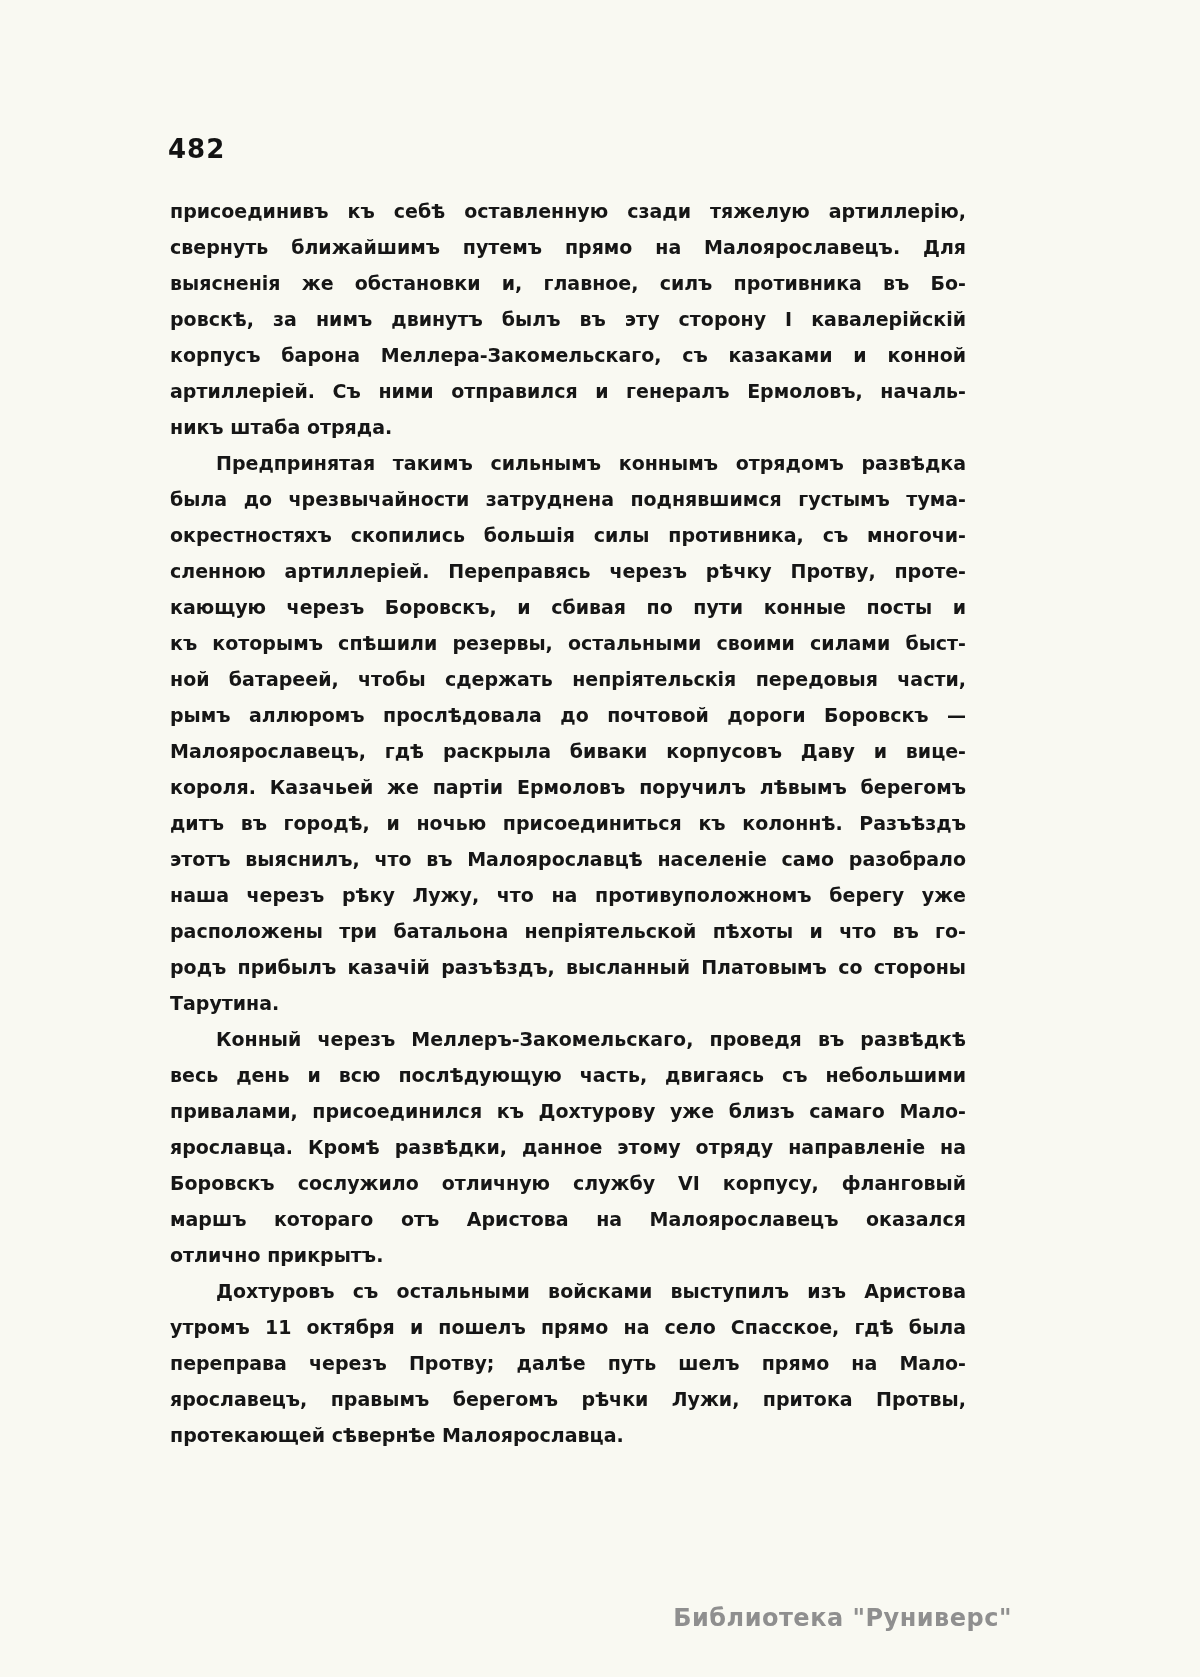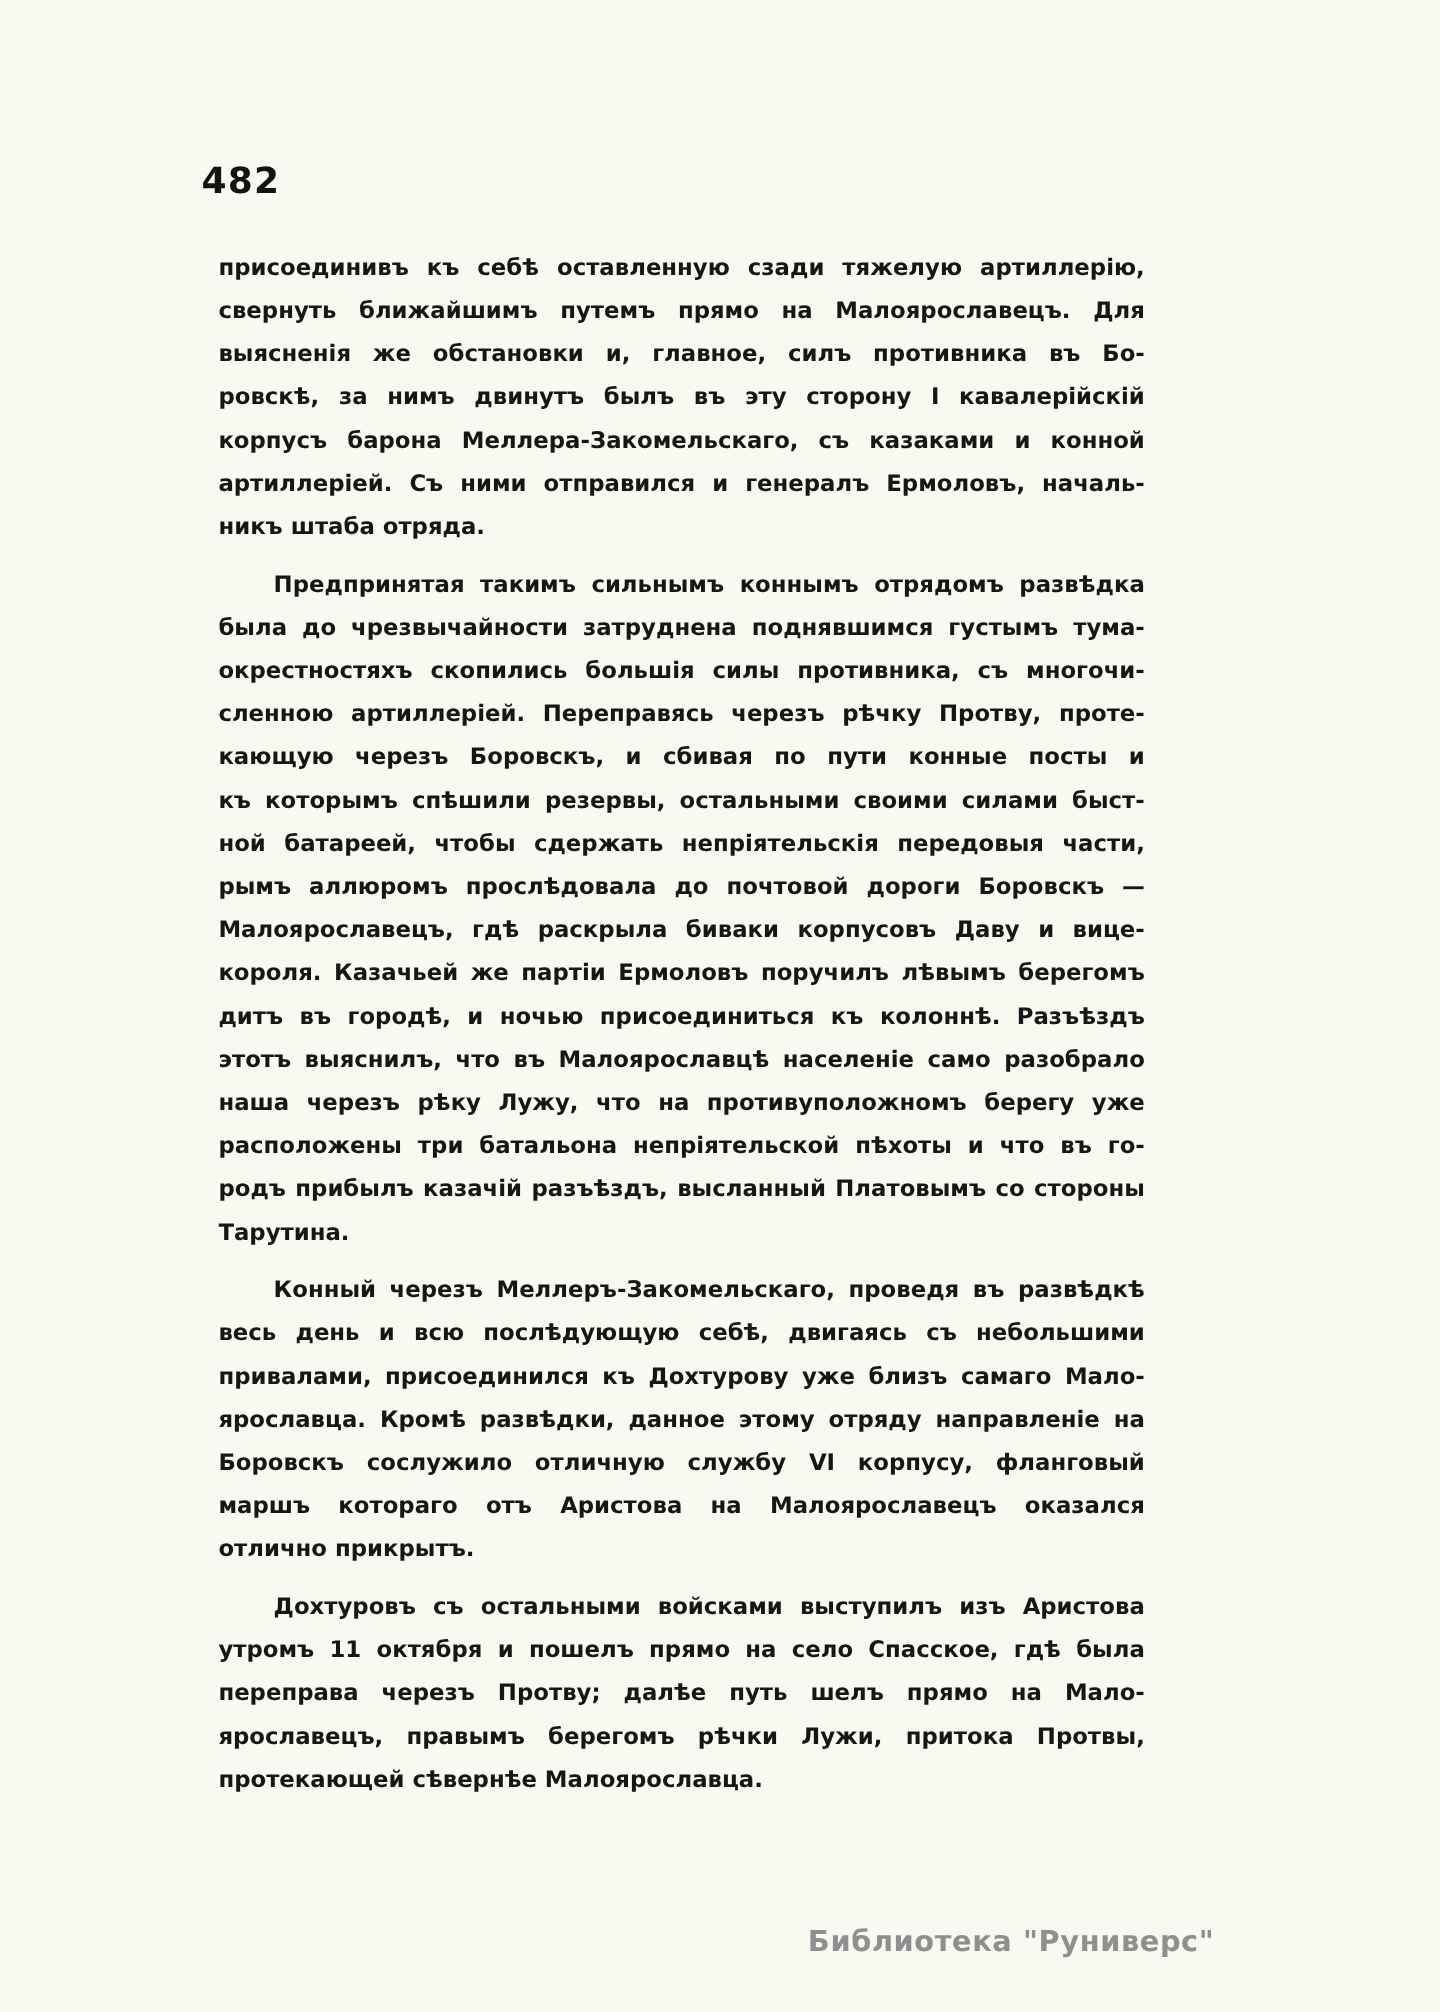--- a/index.html
+++ b/index.html
@@ -12,33 +12,33 @@
     position: relative;
     background: #f9f9f2;
     font-family: "DejaVu Sans", sans-serif;
     color: #161616;
     overflow: hidden;
   }
   .page-number {
     position: absolute;
     left: 168px;
     top: 134px;
-    font-size: 30px;
+    font-size: 26px;
     font-weight: bold;
     letter-spacing: 1px;
     color: #131313;
   }
   .text-block {
     position: absolute;
     left: 170px;
     top: 193px;
     width: 796px;
   }
   .paragraph {
-    margin: 12px;
+    margin: 0;
     padding: 0;
   }
   .line {
     height: 36px;
     line-height: 36px;
     font-size: 19px;
     font-weight: bold;
     text-align: justify;
     text-align-last: justify;
     text-justify: inter-word;
@@ -90,21 +90,21 @@
       <div class="line">короля. Казачьей же партіи Ермоловъ поручилъ лѣвымъ берегомъ</div>
       <div class="line">дитъ въ городѣ, и ночью присоединиться къ колоннѣ. Разъѣздъ</div>
       <div class="line">этотъ выяснилъ, что въ Малоярославцѣ населеніе само разобрало</div>
       <div class="line">наша черезъ рѣку Лужу, что на противуположномъ берегу уже</div>
       <div class="line">расположены три батальона непріятельской пѣхоты и что въ го-</div>
       <div class="line">родъ прибылъ казачій разъѣздъ, высланный Платовымъ со стороны</div>
       <div class="line last">Тарутина.</div>
     </div>
     <div class="paragraph">
       <div class="line indent">Конный черезъ Меллеръ-Закомельскаго, проведя въ развѣдкѣ</div>
-      <div class="line">весь день и всю послѣдующую себѣ, двигаясь съ небольшими</div>
+      <div class="line">весь день и всю послѣдующую часть, двигаясь съ небольшими</div>
       <div class="line">привалами, присоединился къ Дохтурову уже близъ самаго Мало-</div>
       <div class="line">ярославца. Кромѣ развѣдки, данное этому отряду направленіе на</div>
       <div class="line">Боровскъ сослужило отличную службу VI корпусу, фланговый</div>
       <div class="line">маршъ котораго отъ Аристова на Малоярославецъ оказался</div>
       <div class="line last">отлично прикрытъ.</div>
     </div>
     <div class="paragraph">
       <div class="line indent">Дохтуровъ съ остальными войсками выступилъ изъ Аристова</div>
       <div class="line">утромъ 11 октября и пошелъ прямо на село Спасское, гдѣ была</div>
       <div class="line">переправа черезъ Протву; далѣе путь шелъ прямо на Мало-</div>

